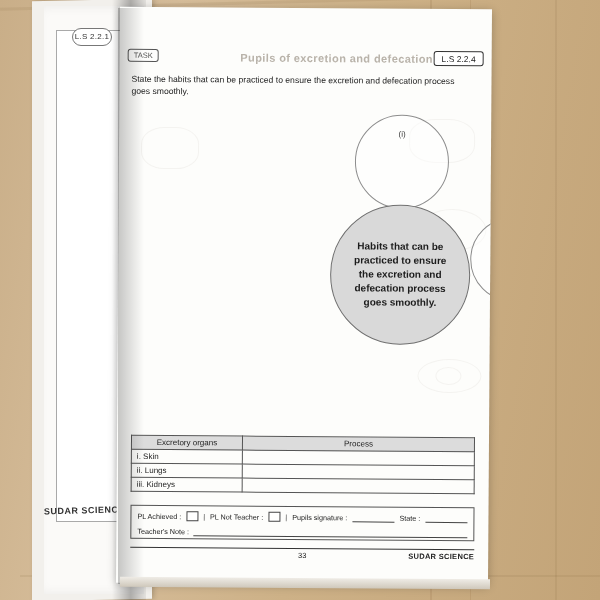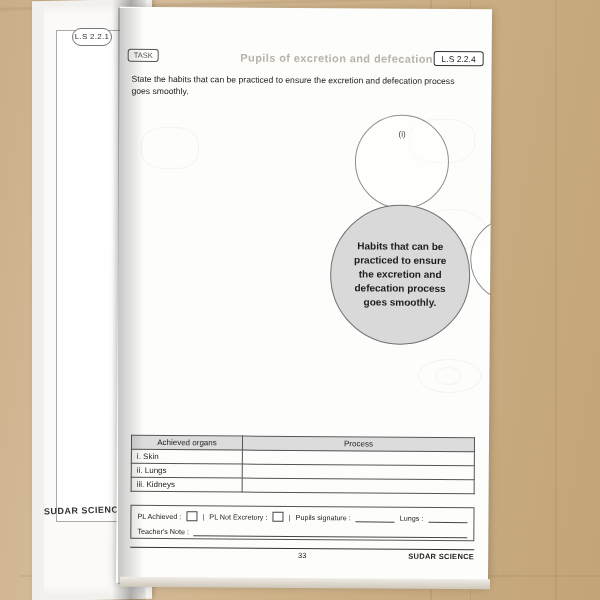--- a/index.html
+++ b/index.html
@@ -328,21 +328,21 @@
       </div>
       <div class="circle c-center">
         <p>Habits that can be practiced to ensure the excretion and defecation process goes smoothly.</p>
       </div>
     </div>
 
     <div class="table-wrap">
       <table class="excretory">
         <thead>
           <tr>
-            <th class="col1">Achieved organs</th>
+            <th class="col1">Excretory organs</th>
             <th class="col2">Process</th>
           </tr>
         </thead>
         <tbody>
           <tr>
             <td class="col1">i. Skin</td>
             <td></td>
           </tr>
           <tr>
             <td class="col1">ii. Lungs</td>
@@ -354,26 +354,26 @@
           </tr>
         </tbody>
       </table>
     </div>
 
     <div class="assess">
       <div class="assess-row1">
         <span>PL Achieved :</span>
         <span class="chk"></span>
         <span class="sep">|</span>
-        <span>PL Not Excretory :</span>
+        <span>PL Not Teacher :</span>
         <span class="chk"></span>
         <span class="sep">|</span>
         <span>Pupils signature :</span>
         <span class="uline"></span>
-        <span>Lungs :</span>
+        <span>State :</span>
         <span class="uline"></span>
       </div>
       <div class="assess-row2">
         <span>Teacher's Note :</span>
         <span class="uline-long"></span>
       </div>
     </div>
 
     <div class="page-footer">
       <div class="page-no">33</div>

